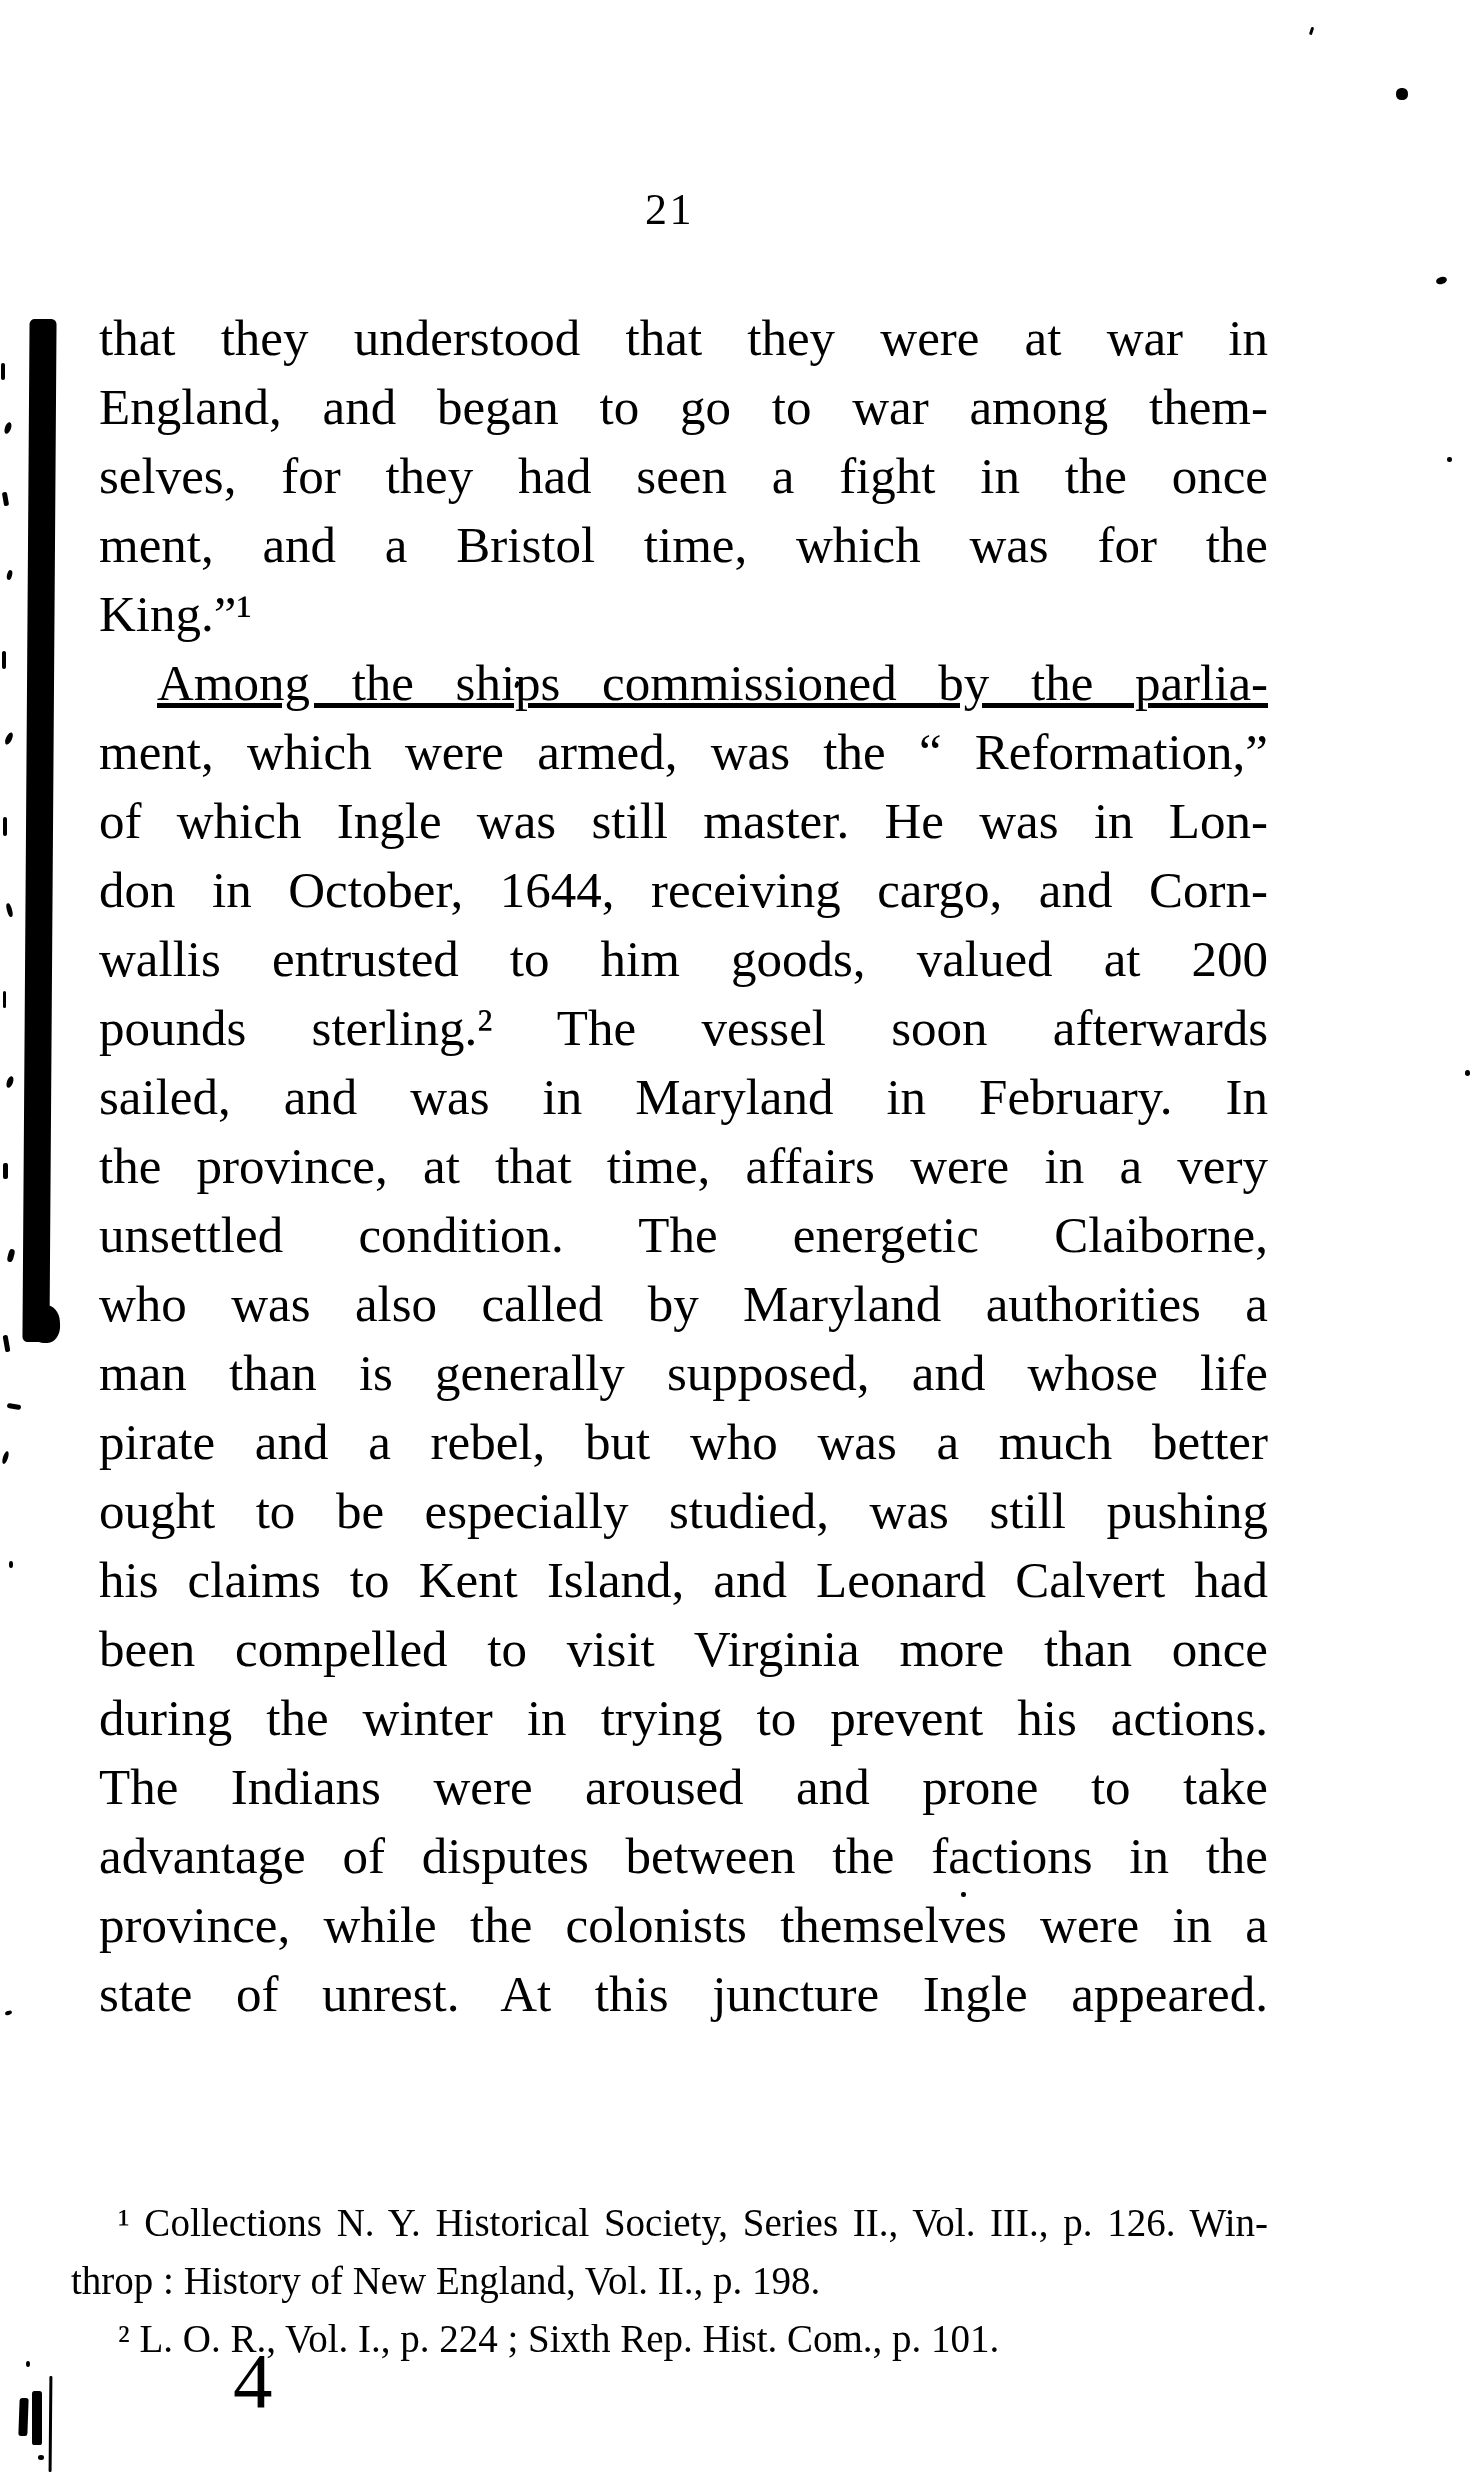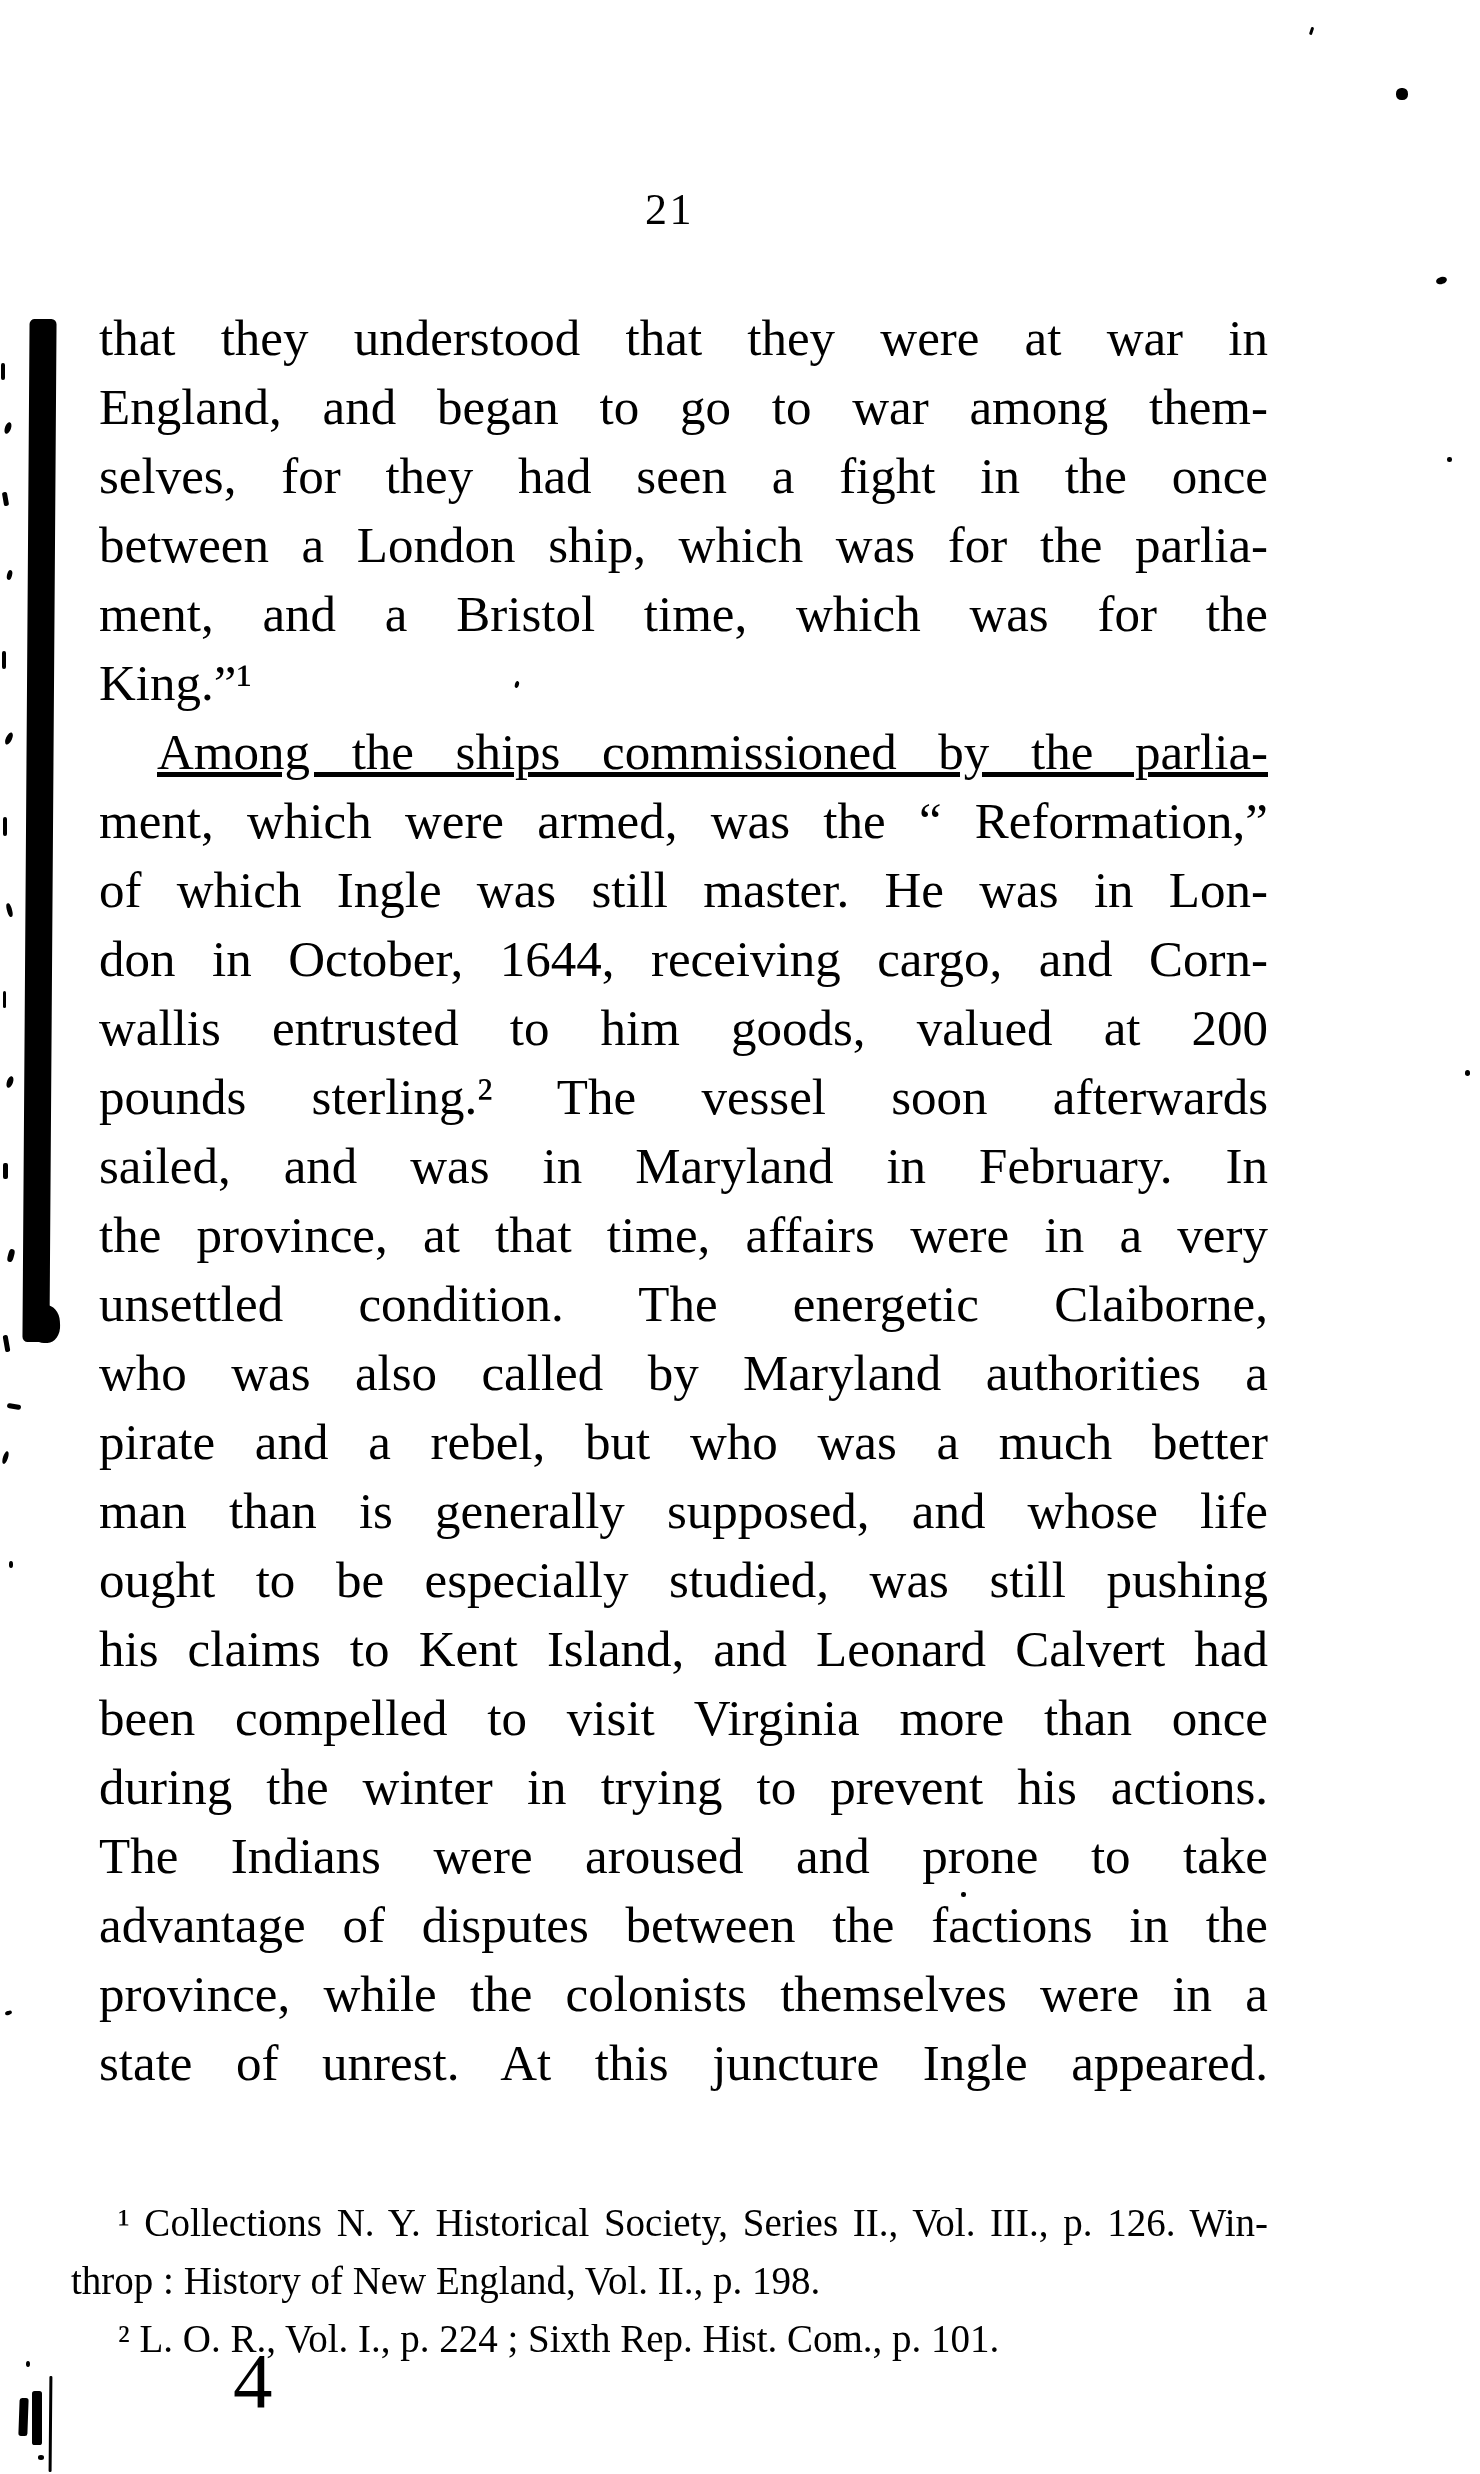--- a/index.html
+++ b/index.html
@@ -72,37 +72,36 @@
 <body>
 
 <div class="page">
   <div class="page-number">21</div>
 
   <div class="body-text">
       <div>
         <div class="line j" style="">that they understood that they were at war in</div>
         <div class="line j" style="">England, and began to go to war among them-</div>
         <div class="line j" style="">selves, for they had seen a fight in the once</div>
-        <div class="line j" style="">between a London ship, which was for the parlia-</div>
         <div class="line j" style="">ment, and a Bristol time, which was for the</div>
         <div class="line">King.”¹</div>
       </div>
       <div>
         <div class="line j indent" style="">Among the ships commissioned by the parlia-</div>
         <div class="line j" style="">ment, which were armed, was the “ Reformation,”</div>
         <div class="line j" style="">of which Ingle was still master.  He was in Lon-</div>
         <div class="line j" style="">don in October, 1644, receiving cargo, and Corn-</div>
         <div class="line j" style="">wallis entrusted to him goods, valued at 200</div>
         <div class="line j" style="">pounds sterling.²  The vessel soon afterwards</div>
         <div class="line j" style="">sailed, and was in Maryland in February.  In</div>
         <div class="line j" style="">the province, at that time, affairs were in a very</div>
         <div class="line j" style="">unsettled condition.  The energetic Claiborne,</div>
         <div class="line j" style="">who was also called by Maryland authorities a</div>
+        <div class="line j" style="">man than is generally supposed, and whose life</div>
         <div class="line j" style="">pirate and a rebel, but who was a much better</div>
-        <div class="line j" style="">man than is generally supposed, and whose life</div>
         <div class="line j" style="">ought to be especially studied, was still pushing</div>
         <div class="line j" style="">his claims to Kent Island, and Leonard Calvert had</div>
         <div class="line j" style="">been compelled to visit Virginia more than once</div>
         <div class="line j" style="">during the winter in trying to prevent his actions.</div>
         <div class="line j" style="">The Indians were aroused and prone to take</div>
         <div class="line j" style="">advantage of disputes between the factions in the</div>
         <div class="line j" style="">province, while the colonists themselves were in a</div>
         <div class="line j" style="">state of unrest.  At this juncture Ingle appeared.</div>
       </div>
     </div>

